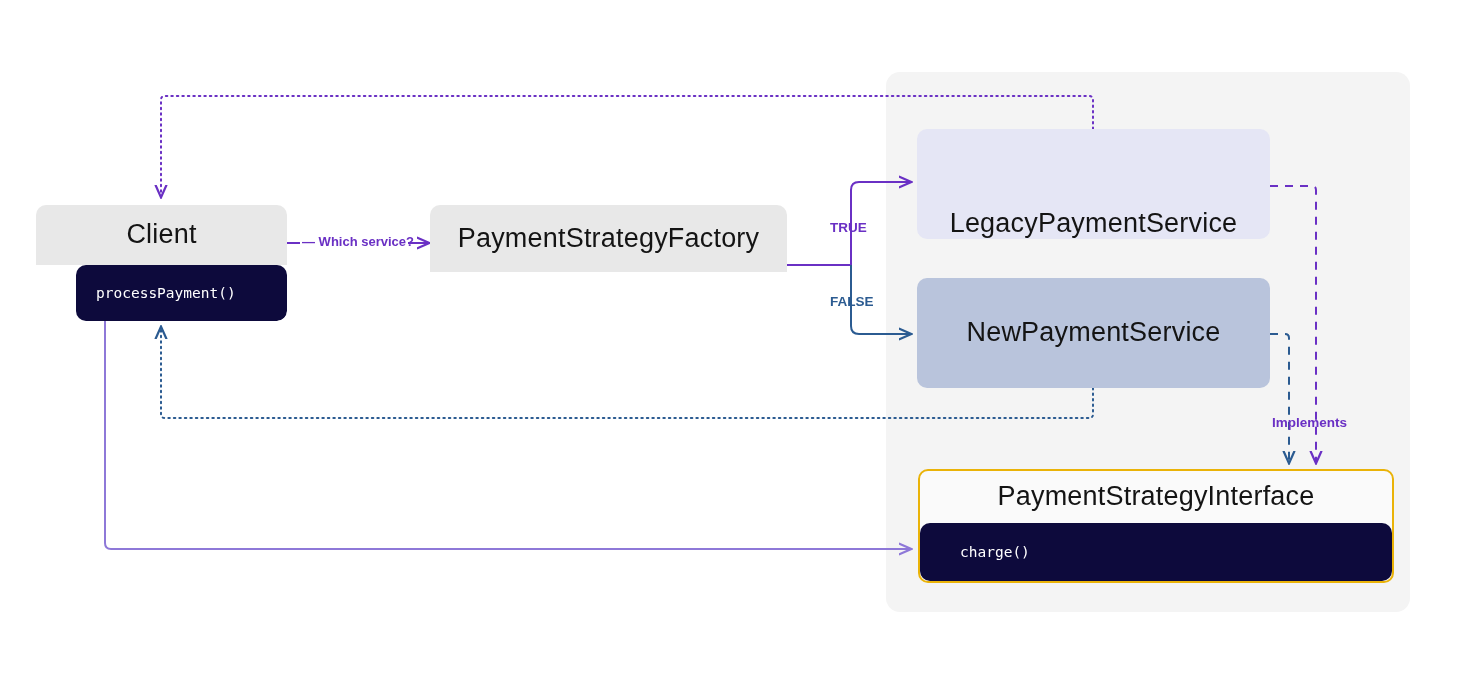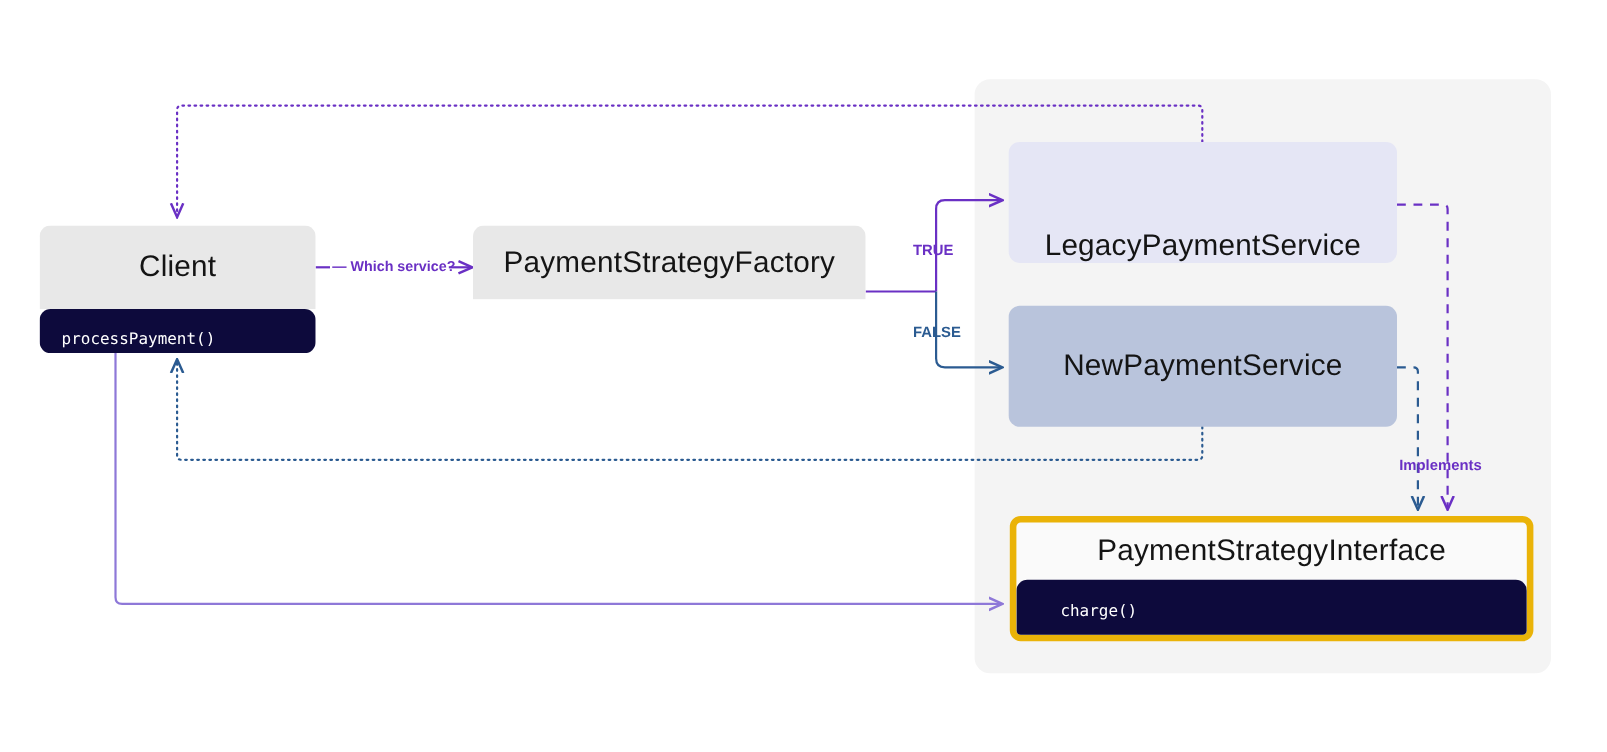--- a/index.html
+++ b/index.html
@@ -64,22 +64,22 @@
     align-items: center;
     padding-left: 20px;
     border-radius: 10px;
     box-sizing: border-box;
   }
 
   
   #node-client {
     left: 36px; top: 205px; width: 251px; height: 116px;
   }
-  #node-client .node-title { height: 76px; background: #e8e8e8; }
-  #node-client .node-body  { height: 56px; }
+  #node-client .node-title { height: 60px; background: #e8e8e8; }
+  #node-client .node-body  { height: 56px; margin-left: 40px; }
 
   
   #node-factory {
     left: 430px; top: 205px; width: 357px; height: 116px;
   }
   #node-factory .node-title { height: 67px; background: #e8e8e8; }
   #node-factory .node-body  { height: 56px; }
 
   
   #node-legacy {
@@ -93,21 +93,21 @@
   #node-new {
     left: 917px; top: 278px; width: 353px; height: 110px;
     background: #b9c4dc;
     display: flex; align-items: center; justify-content: center;
   }
   #node-new .node-title { font-size: 27px; text-align: center; }
 
   
   #node-interface {
     left: 918px; top: 469px; width: 476px; height: 114px;
-    border: 6px solid #eab308;
+    border: 2px solid #eab308;
     background: #fafafa;
   }
   #node-interface .node-title { height: 52px; background: transparent; }
   #node-interface .node-body  { height: 58px; padding-left: 40px; }
 
   
   .edge-label {
     position: absolute;
     font-size: 13.5px;
     font-weight: bold;

